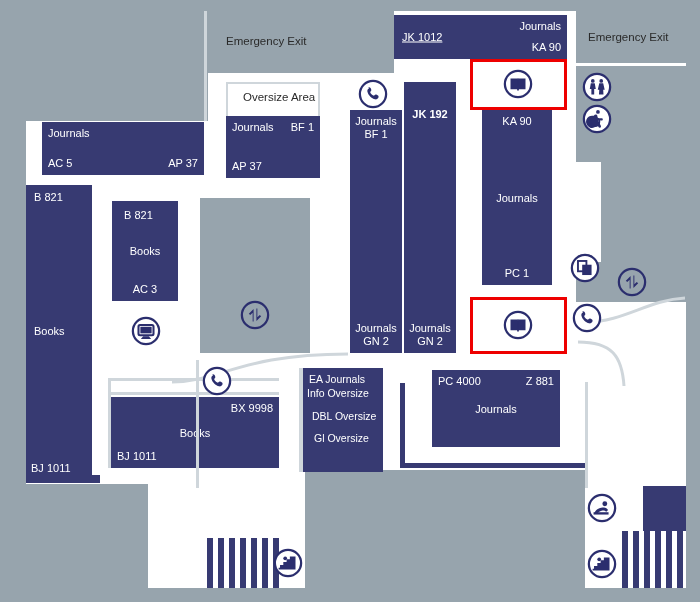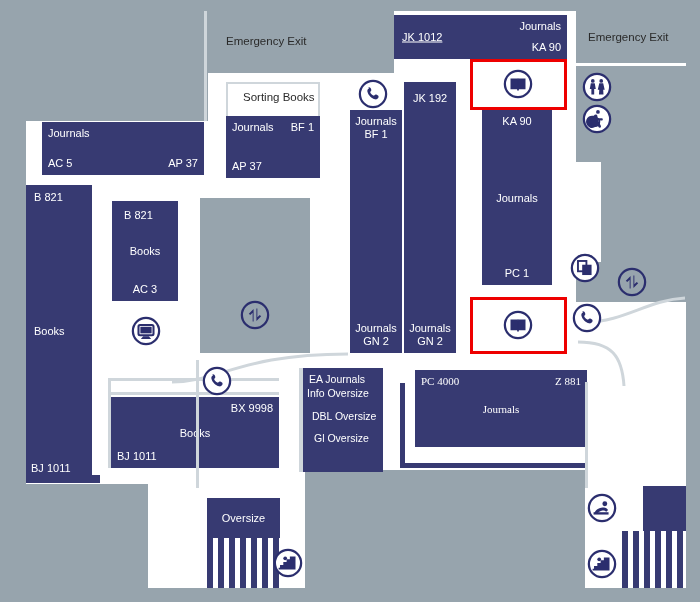--- a/index.html
+++ b/index.html
@@ -119,21 +119,21 @@
 
   <div class="abs gray" style="left:305px;top:470px;width:280px;height:118px;"></div>
 
   <div class="blk" style="left:42px;top:122px;width:162px;height:53px;">
     <span class="t tl">Journals</span>
     <span class="t bl">AC 5</span>
     <span class="t br">AP 37</span>
   </div>
 
   <div class="abs white" style="left:226px;top:82px;width:94px;height:34px;border-left:2px solid #cfd6db;border-right:2px solid #cfd6db;border-top:2px solid #cfd6db;"></div>
-  <div class="whitelabel" style="left:243px;top:91px;">Sorting Books</div>
+  <div class="whitelabel" style="left:243px;top:91px;">Oversize Area</div>
 
   <div class="blk" style="left:226px;top:116px;width:94px;height:62px;">
     <span class="t tl">Journals</span>
     <span class="t tr">BF 1</span>
     <span class="t bl">AP 37</span>
   </div>
 
   <div class="blk" style="left:26px;top:185px;width:66px;height:296px;">
     <span class="t" style="left:8px;top:6px;">B 821</span>
     <span class="t" style="left:8px;top:140px;">Books</span>
@@ -148,21 +148,21 @@
   </div>
 
   <div class="blk" style="left:350px;top:110px;width:52px;height:243px;">
     <span class="t ct">Journals</span>
     <span class="t" style="left:50%;top:18px;transform:translateX(-50%);">BF 1</span>
     <span class="t" style="left:50%;bottom:18px;transform:translateX(-50%);">Journals</span>
     <span class="t cb">GN 2</span>
   </div>
 
   <div class="blk" style="left:404px;top:82px;width:52px;height:271px;">
-    <span class="t" style="left:50%;top:10px;transform:translateX(-50%);">JK 192</span>
+    <span class="t" style="left:50%;top:26px;transform:translateX(-50%);font-weight:bold;">JK 192</span>
     <span class="t" style="left:50%;bottom:18px;transform:translateX(-50%);">Journals</span>
     <span class="t cb">GN 2</span>
   </div>
 
   <div class="blk" style="left:394px;top:15px;width:173px;height:44px;">
     <span class="t" style="left:8px;top:50%;transform:translateY(-50%);text-decoration:underline;">JK 1012</span>
     <span class="t tr">Journals</span>
     <span class="t br">KA 90</span>
   </div>
 
@@ -180,33 +180,30 @@
   <div class="wall" style="left:111px;top:392px;width:168px;height:3px;"></div>
 
   <div class="blk" style="left:303px;top:368px;width:80px;height:104px;font-size:10.5px;">
     <span class="t" style="left:6px;top:5px;">EA Journals</span>
     <span class="t" style="left:4px;top:19px;">Info Oversize</span>
     <span class="t" style="left:9px;top:42px;">DBL Oversize</span>
     <span class="t" style="left:11px;top:64px;">Gl Oversize</span>
   </div>
   <div class="wall" style="left:299px;top:368px;width:4px;height:104px;"></div>
 
-  <div class="blk" style="left:415px;top:370px;width:172px;height:77px;font-family:Liberation Serif, serif;">
+  <div class="blk" style="left:432px;top:370px;width:128px;height:77px;">
     <span class="t tl">PC 4000</span>
     <span class="t tr">Z 881</span>
     <span class="t cc">Journals</span>
   </div>
   <div class="wallnavy" style="left:400px;top:463px;width:186px;height:5px;"></div>
   <div class="wallnavy" style="left:400px;top:383px;width:5px;height:85px;"></div>
 
   <div class="abs navy" style="left:643px;top:486px;width:43px;height:45px;"></div>
 
-  <div class="blk" style="left:207px;top:498px;width:73px;height:40px;">
-    <span class="t cc">Oversize</span>
-  </div>
 
   <div class="stairs" style="left:207px;top:538px;width:73px;height:50px;"></div>
   <div class="stairs" style="left:622px;top:531px;width:64px;height:57px;"></div>
 
   <div class="wall" style="left:196px;top:360px;width:3px;height:128px;"></div>
   <div class="wall" style="left:111px;top:378px;width:168px;height:3px;"></div>
   <div class="wall" style="left:108px;top:378px;width:3px;height:90px;"></div>
   <div class="wall" style="left:585px;top:382px;width:3px;height:106px;"></div>
   <div class="wall" style="left:204px;top:11px;width:3px;height:110px;"></div>
 

